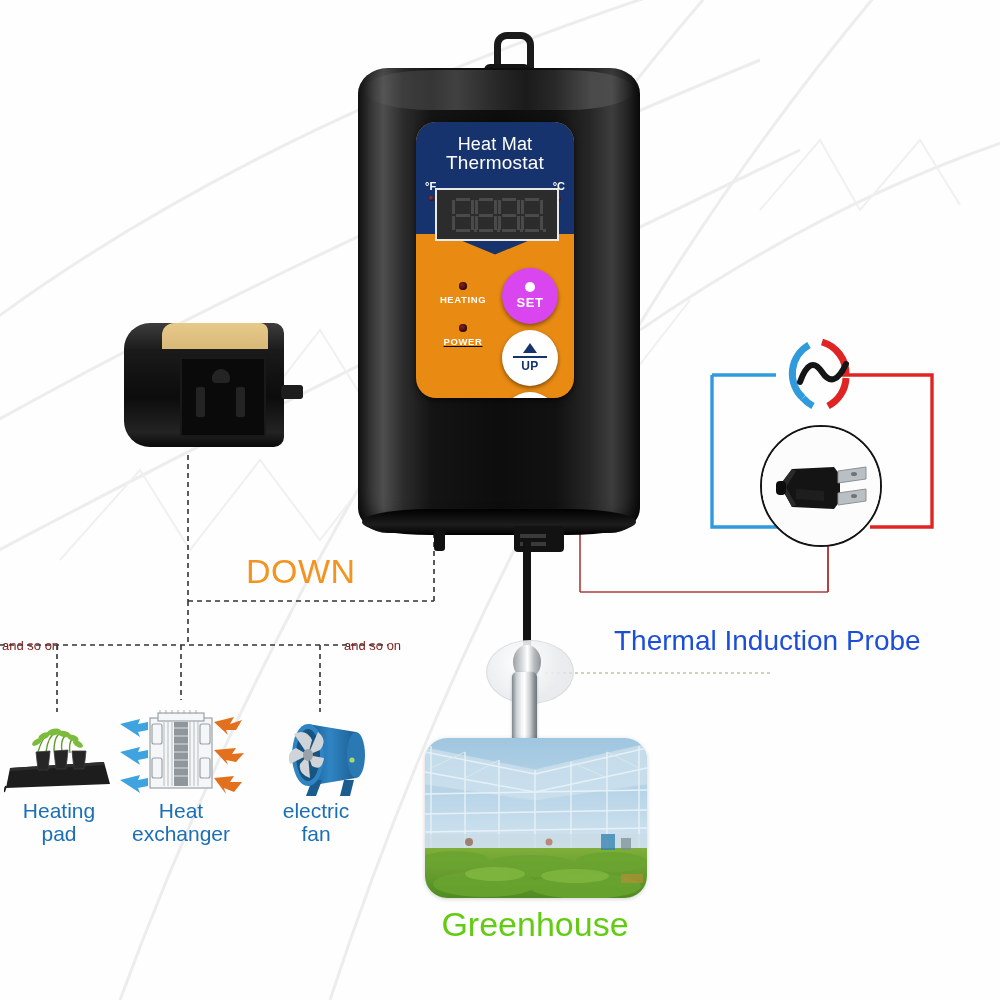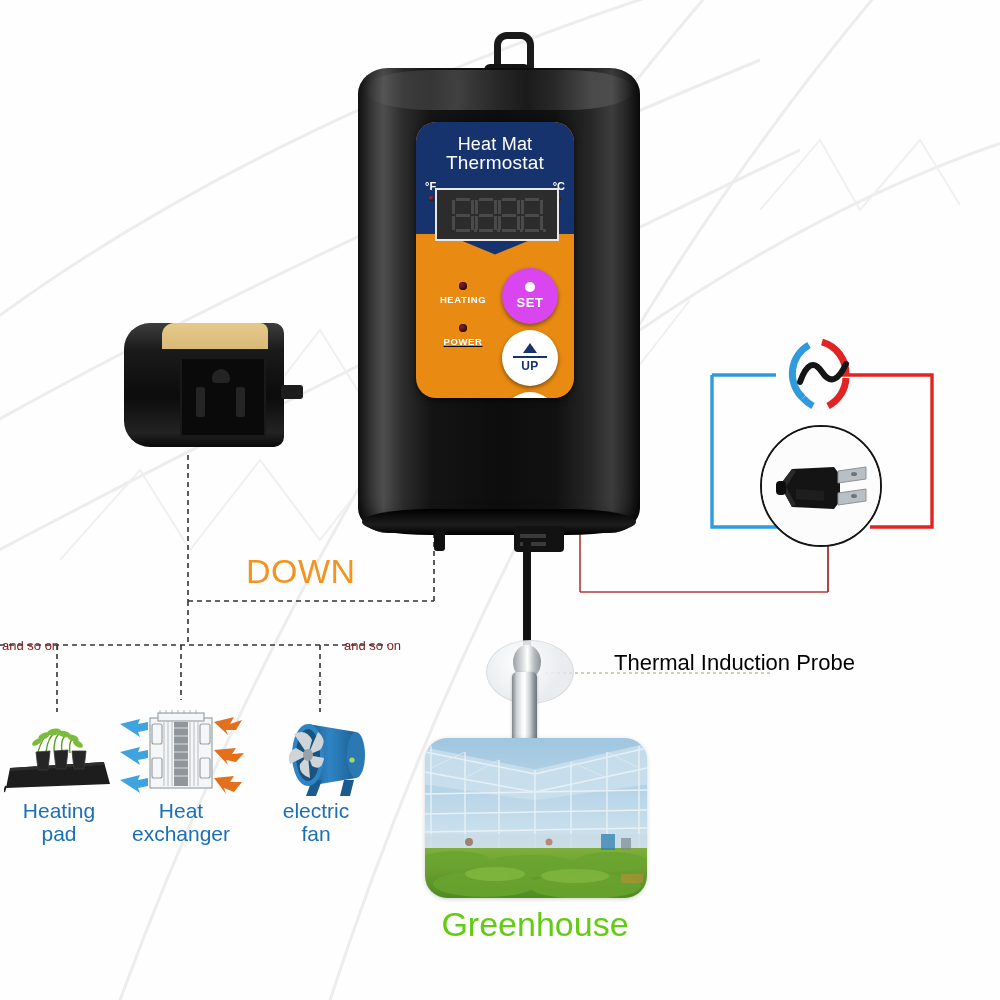--- a/index.html
+++ b/index.html
@@ -159,21 +159,21 @@
   
   .plug-circle{position:absolute;left:760px;top:425px;width:118px;height:118px;border-radius:50%;
       border:2px solid #151515;background:#fdfdfd;overflow:hidden;}
 
   
   .wires{position:absolute;left:700px;top:320px;width:300px;height:290px;}
 
   
   .lbl-load{position:absolute;left:246px;top:552px;color:#f2941f;font-size:34px;letter-spacing:.5px;}
   .lbl-power-supply{position:absolute;left:650px;top:563px;color:#e08a2a;font-size:25px;}
-  .lbl-probe{position:absolute;left:614px;top:650px;color:#000000;font-size:22px;}
+  .lbl-probe{position:absolute;left:614px;top:625px;color:#1d4ed8;font-size:28px;}
   .lbl-probe-sub{position:absolute;left:588px;top:658px;color:#a8ba82;font-size:13.5px;letter-spacing:.8px;white-space:nowrap;}
 
   .bottom-item{position:absolute;text-align:center;color:#1b6fb5;font-size:21px;line-height:1.08;}
   .bi-pad{left:4px;top:800px;width:110px;}
   .bi-hx{left:118px;top:800px;width:126px;}
   .bi-fan{left:262px;top:800px;width:108px;}
   .andso{position:absolute;color:#7f1d1d;font-size:13px;}
   .andso-l{left:2px;top:638px;}
   .andso-r{left:344px;top:638px;}
 

